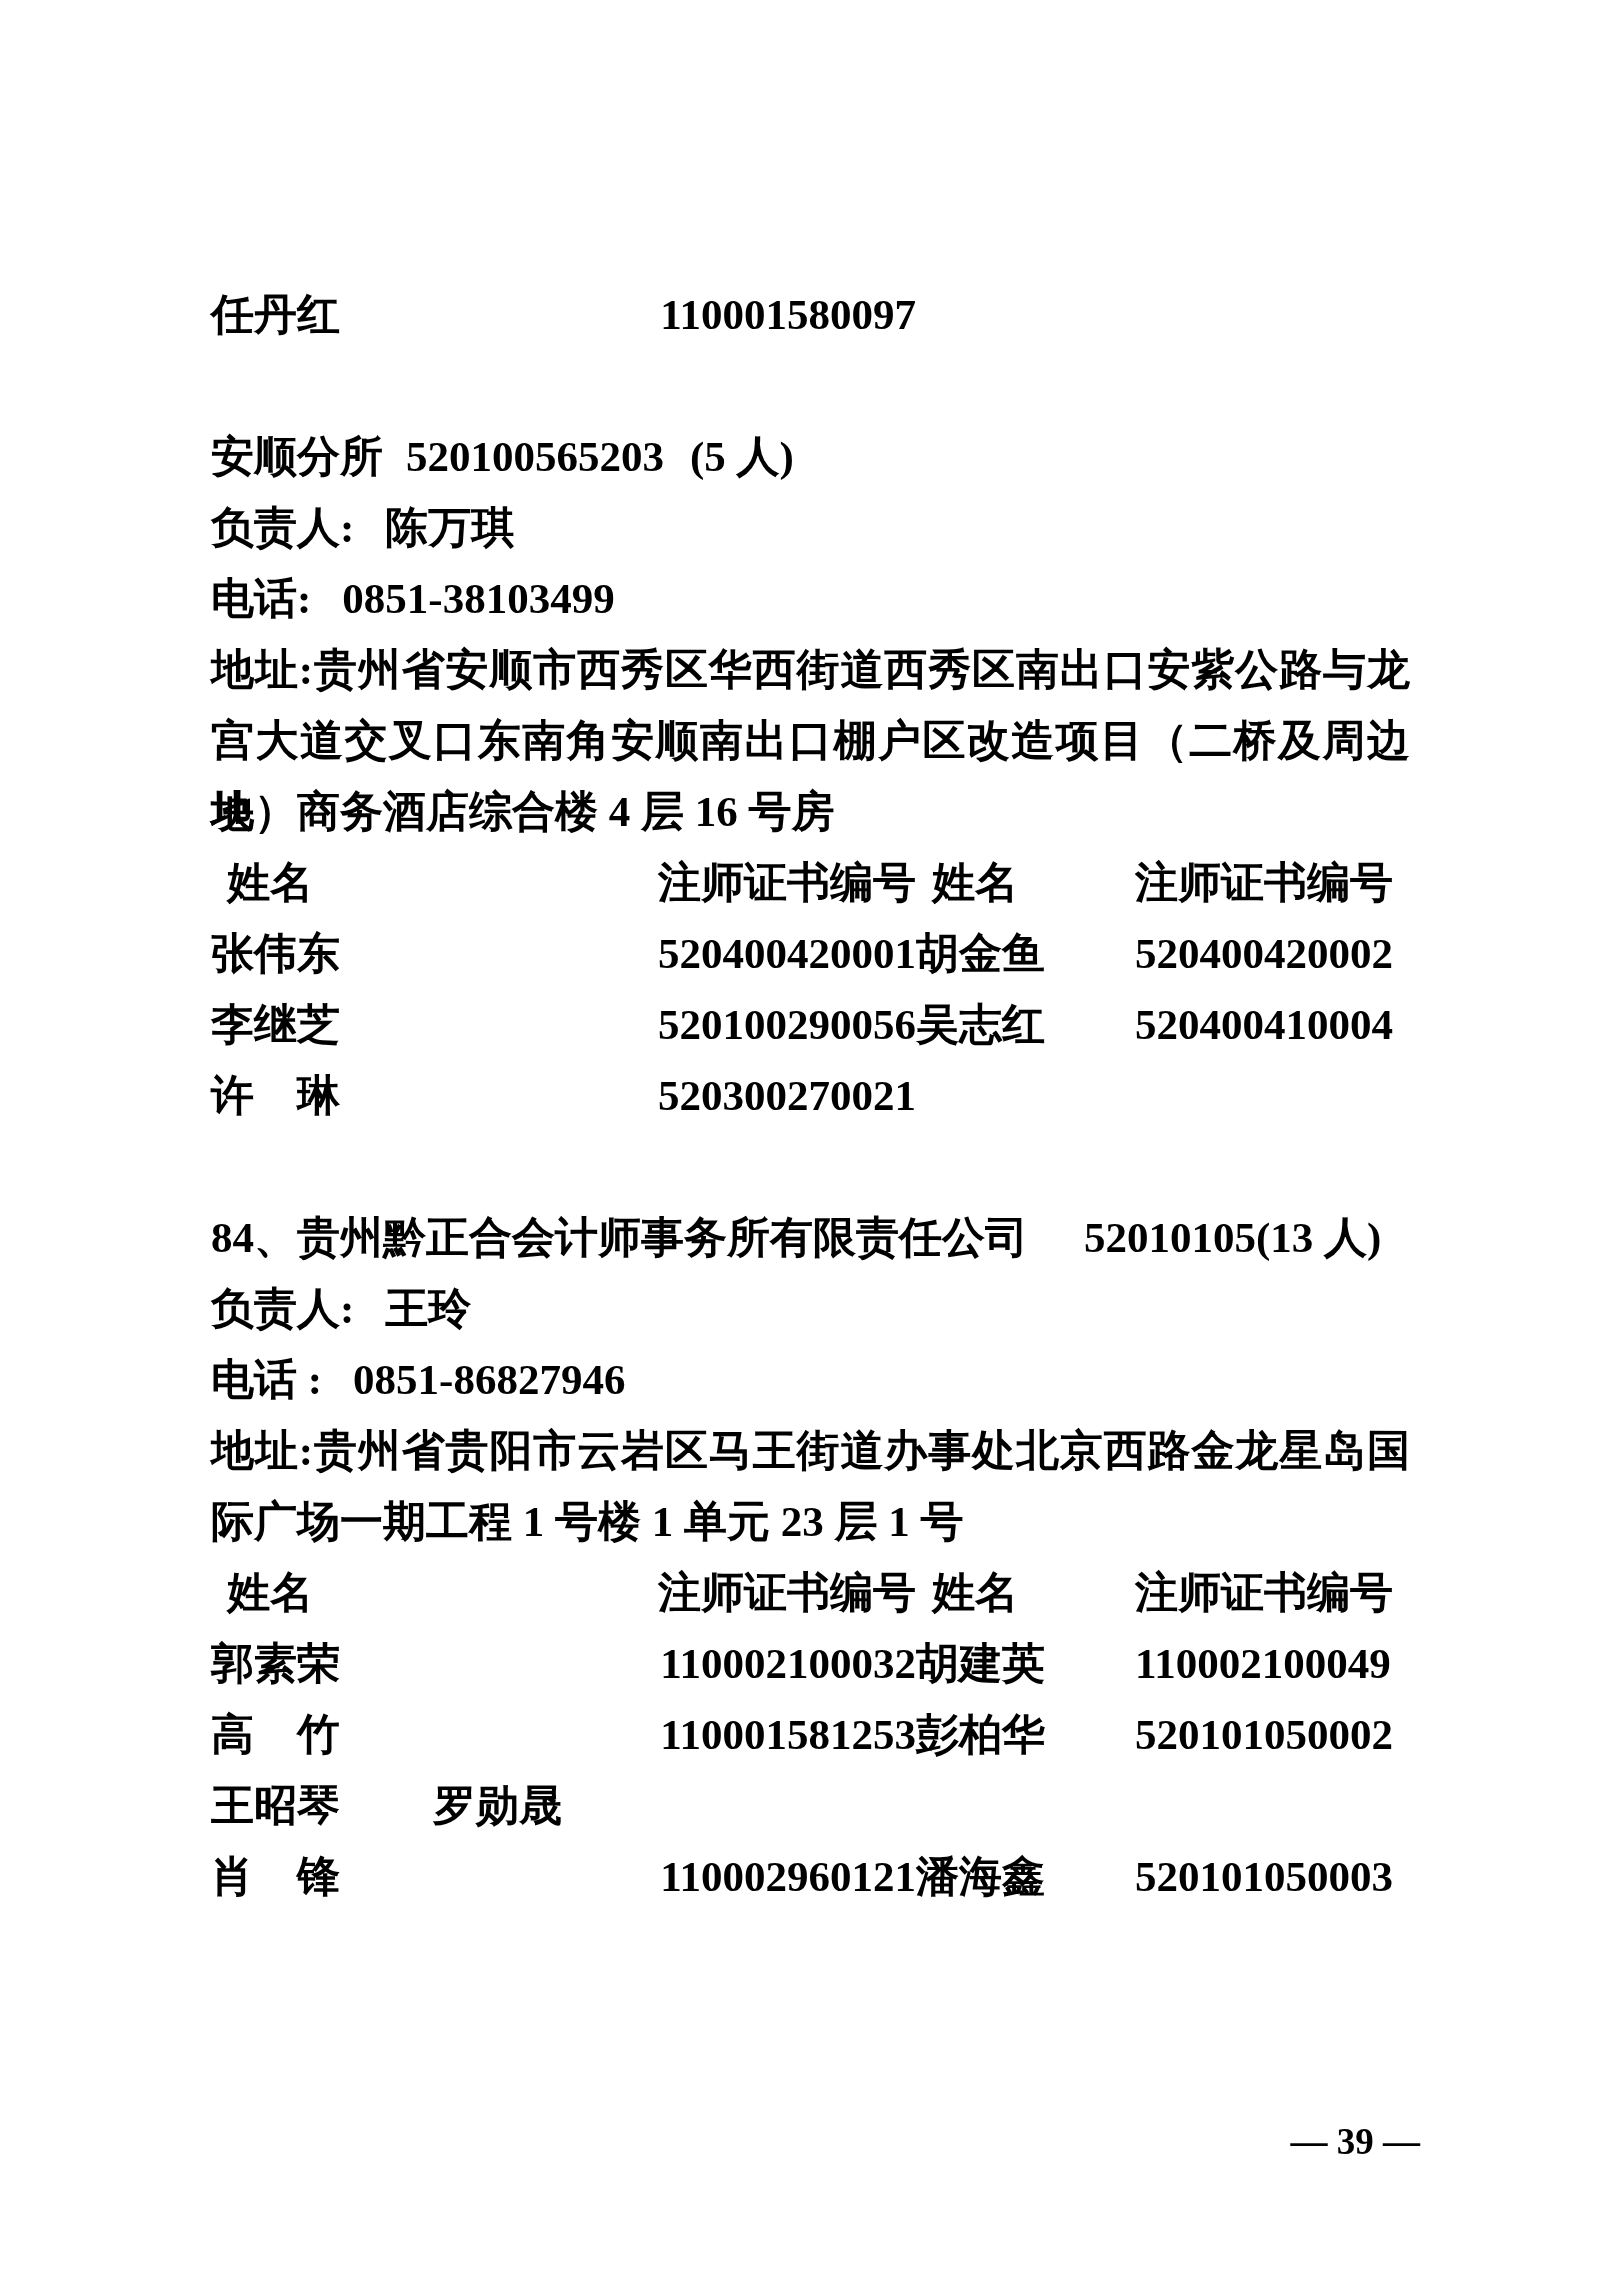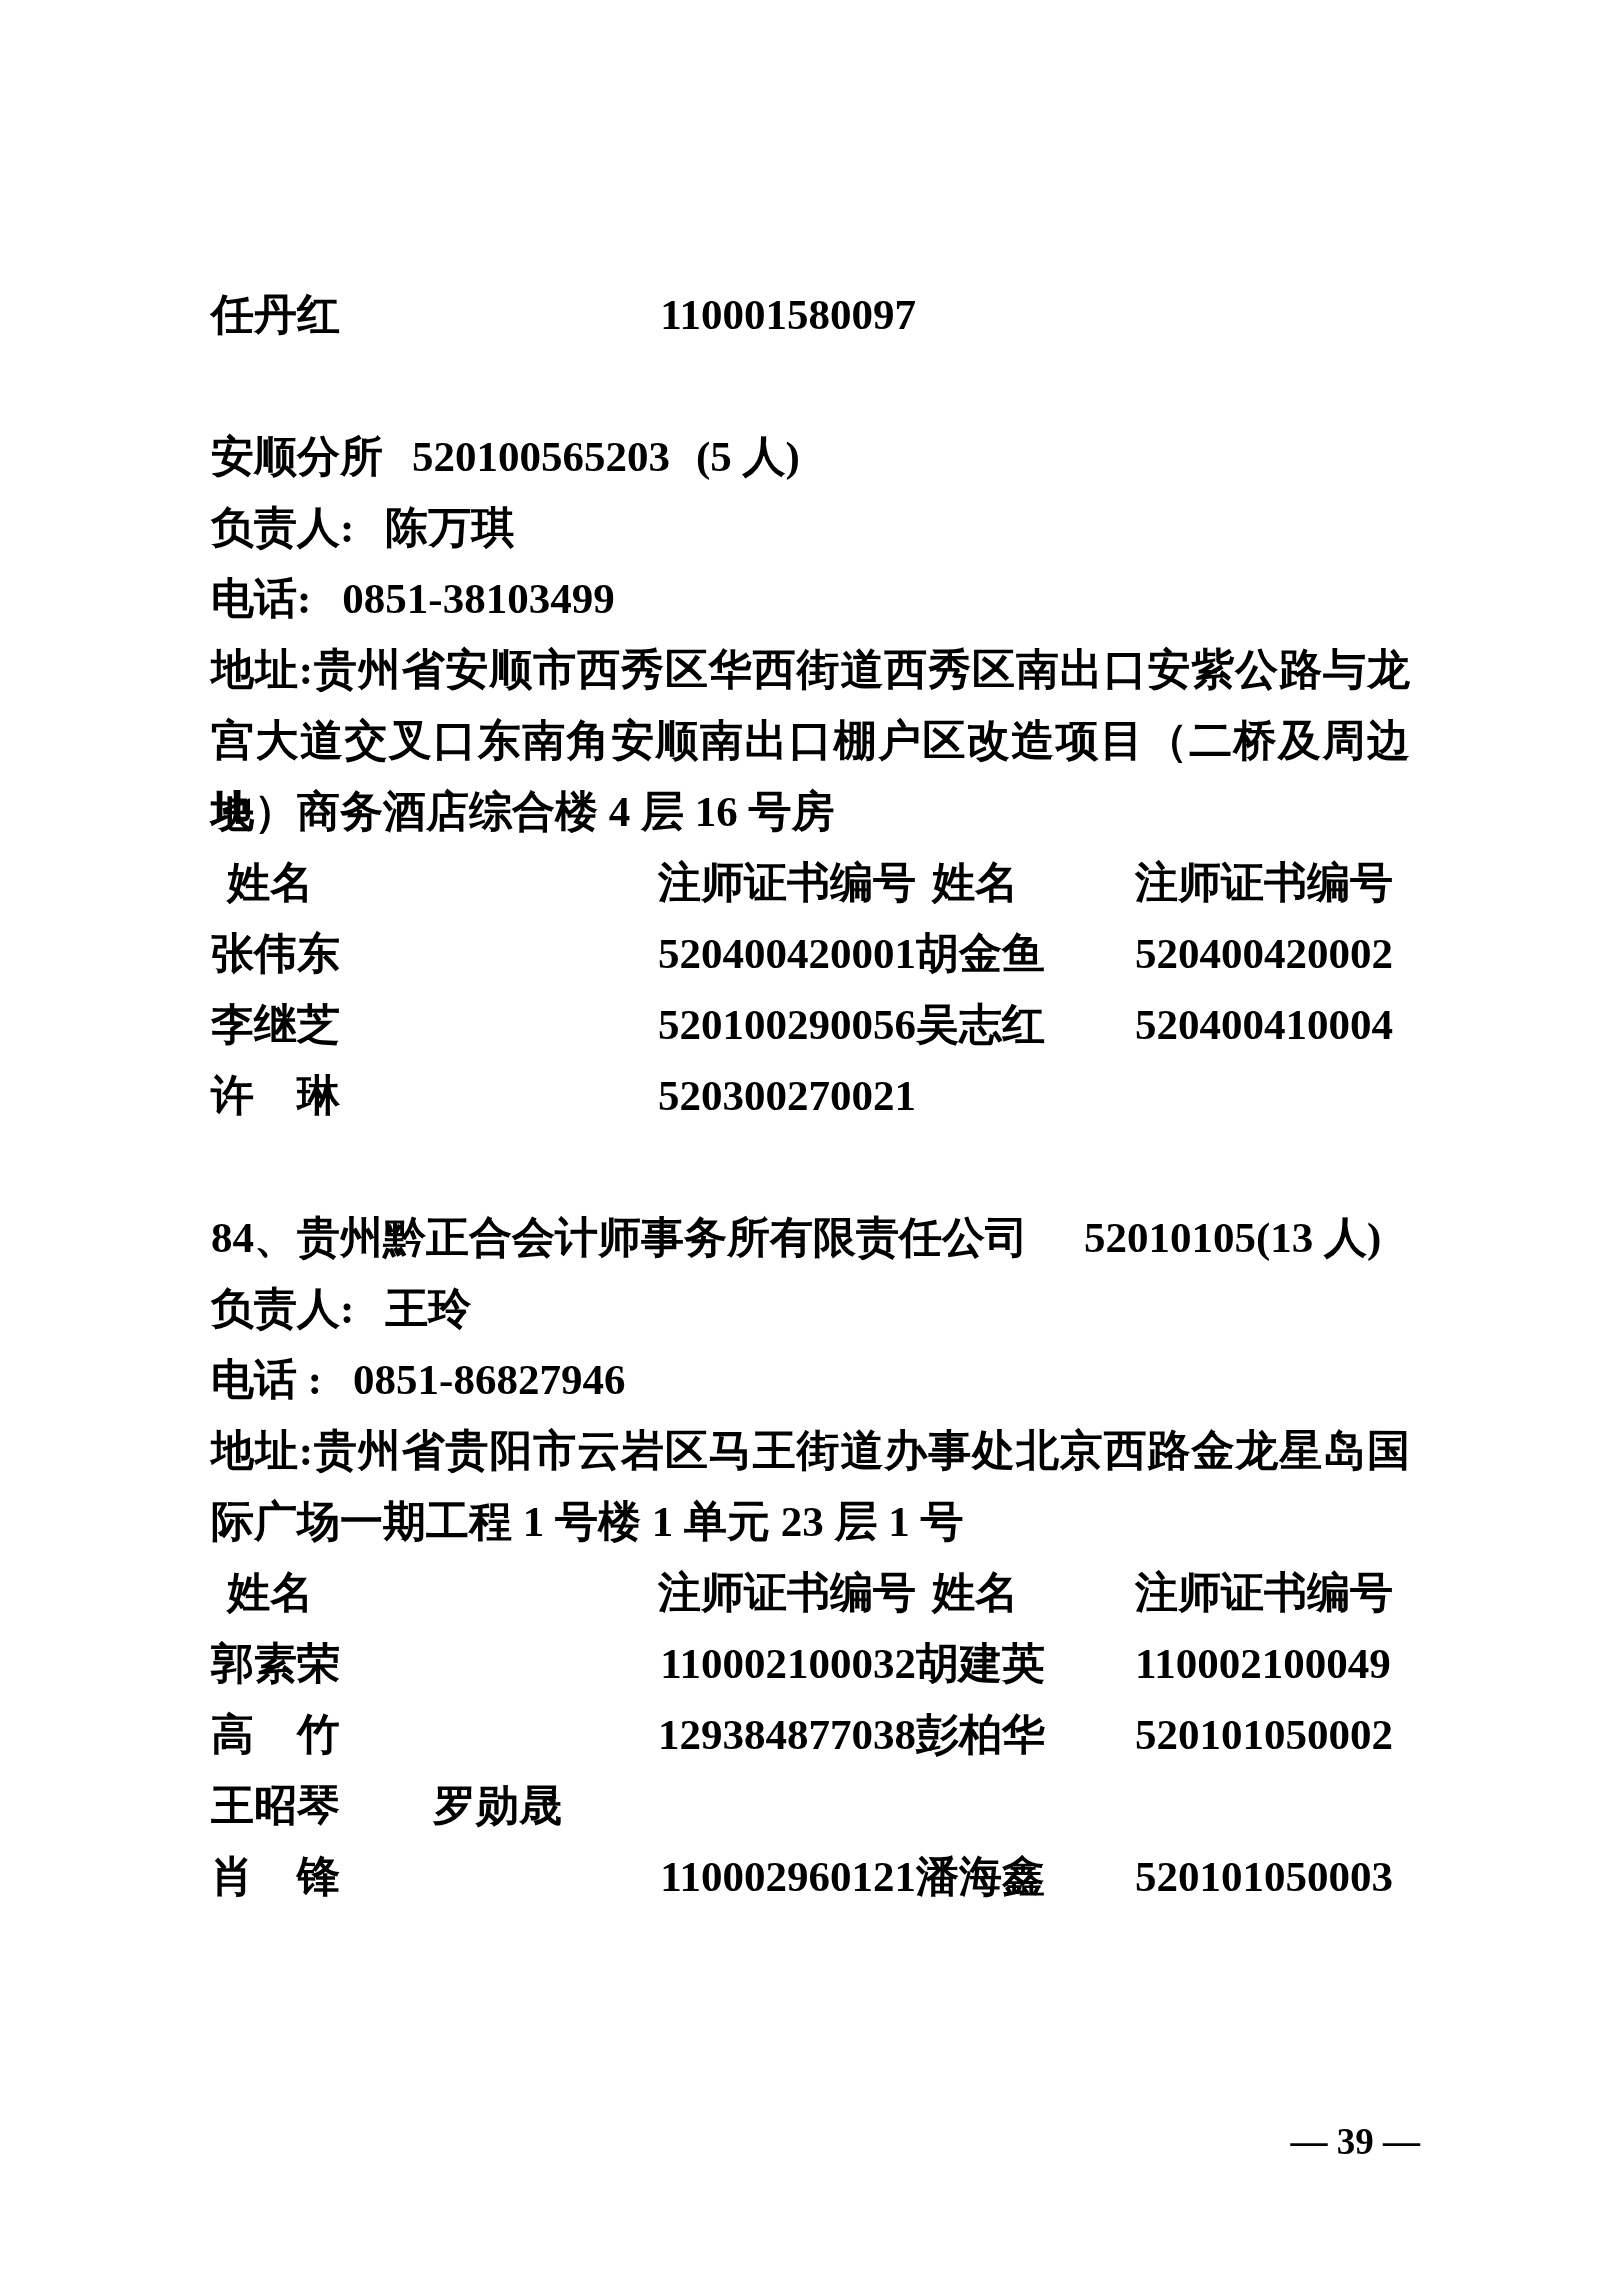--- a/index.html
+++ b/index.html
@@ -30,21 +30,21 @@
     text-align-last: justify;
   }
   
   .trow { display: flex; height: 71px; }
   .cn1 { width: 222px; }
   .cc1 { width: 483px; text-align: right; }
   .cn2 { width: 219px; }
   .cc2 { flex: 1; }
   .hd .cn1, .hd .cn2 { padding-left: 16.3px; box-sizing: border-box; }
   
-  .branch-code { margin-left: 29px; }
+  .branch-code { margin-left: 23px; }
   .branch-count { margin-left: 26px; }
   .firm-code { margin-left: 56px; }
   .gap { margin-left: 31px; }
   .pagenum {
     position: absolute;
     right: 203px;
     top: 2125px;
     font-size: 37px;
     font-weight: bold;
     line-height: 33px;
@@ -130,21 +130,21 @@
   </div>
 
   <div class="trow">
     <span class="cn1">郭素荣</span>
     <span class="cc1">110002100032</span>
     <span class="cn2">胡建英</span>
     <span class="cc2">110002100049</span>
   </div>
   <div class="trow">
     <span class="cn1">高　竹</span>
-    <span class="cc1">129384877038</span>
+    <span class="cc1">110001581253</span>
     <span class="cn2">彭柏华</span>
     <span class="cc2">520101050002</span>
   </div>
   <div class="trow">
     <span class="cn1">王昭琴</span>
     <span class="cn2">罗勋晟</span>
   </div>
   <div class="trow">
     <span class="cn1">肖　锋</span>
     <span class="cc1">110002960121</span>

